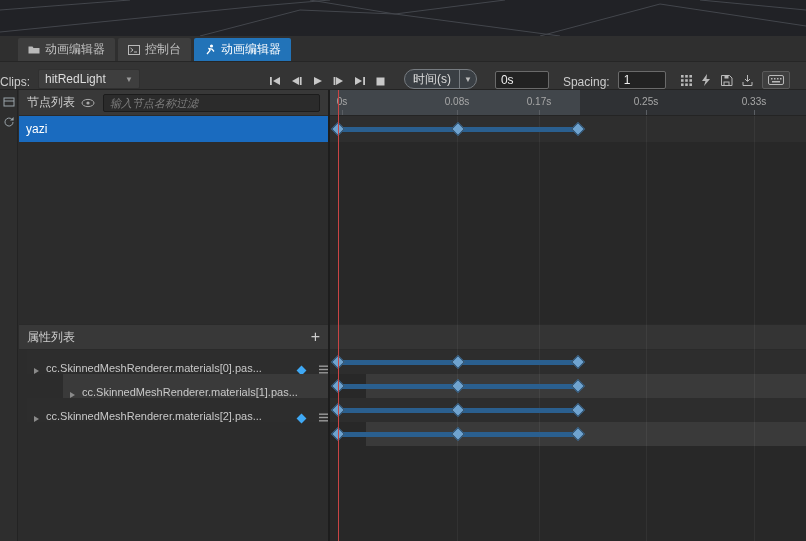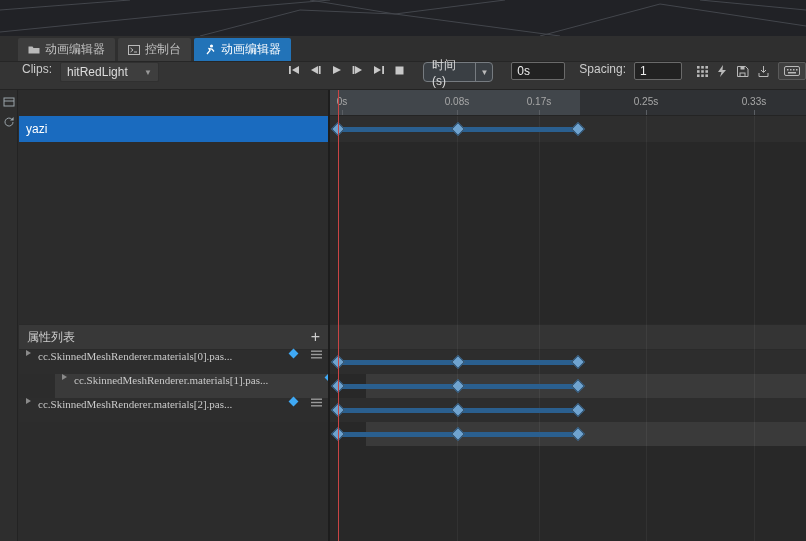--- a/index.html
+++ b/index.html
@@ -11,28 +11,28 @@
 
   
   .tabbar{position:absolute;left:0;top:36px;width:806px;height:26px;background:#2f2f2f;
           border-bottom:1px solid #262626;display:flex;align-items:flex-end;padding-left:18px;gap:3px;box-sizing:border-box;}
   .tab{height:23px;display:flex;align-items:center;gap:5px;padding:0 10px;background:#3d3d3d;color:#c2c2c2;
        font-size:12px;border-radius:2px 2px 0 0;cursor:default;white-space:nowrap;}
   .tab.active{background:var(--accent,#2273b8);color:#fff;justify-content:center;}
 
   
   .toolbar{position:absolute;left:0;top:62px;width:806px;height:28px;background:#343434;border-bottom:1px solid #232323;
-           display:flex;align-items:flex-start;padding-left:22px;box-sizing:border-box;font-size:12px;color:#cccccc;}
+           display:flex;align-items:flex-end;box-sizing:border-box;font-size:12px;color:#cccccc;}
   .dropdown{background:#3e3e3e;border:1px solid #303030;border-radius:2px;height:18px;display:flex;align-items:center;
             justify-content:space-between;padding:0 6px;color:#ddd;}
   .clip-dd{margin-left:8px;width:88px;}
   .caret{font-size:8px;color:#999;margin-left:6px;}
   .playback{margin-left:126px;display:flex;align-items:center;gap:2px;}
   .pb-btn{background:transparent;border:none;padding:2px 3px;line-height:0;cursor:default;}
-  .time-dd{margin-left:14px;display:flex;align-items:stretch;border:1px solid #767b80;background:#3a3f44;height:18px;border-radius:4px;}
+  .time-dd{margin-left:14px;display:flex;align-items:stretch;border:1px solid #767b80;background:#3a3f44;height:18px;border-radius:10px;}
   .td-label{padding:0 8px;display:flex;align-items:center;color:#ddd;}
   .td-caret{border-left:1px solid #767b80;padding:0 4px;font-size:8px;color:#bbb;display:flex;align-items:center;}
   .tb-input{background:#222;border:1px solid #6a6a6a;color:#eee;height:18px;border-radius:2px;padding:0 5px;
             font-size:12px;box-sizing:border-box;font-family:inherit;}
   .time-input{margin-left:18px;width:54px;}
   .spacing-lbl{margin-left:14px;}
   .spacing-input{margin-left:8px;width:48px;}
   .tb-icons{margin-left:14px;display:flex;align-items:center;gap:8px;}
   .tb-icons span{line-height:0;}
   .kb-btn{background:#3f3f3f;border:1px solid #5a5a5a;border-radius:2px;padding:3px 5px;line-height:0;cursor:default;}
@@ -50,21 +50,21 @@
   .prop-header{top:234px;border-top:1px solid #2a2a2a;}
   .ph-title{font-size:12px;color:#cccccc;white-space:nowrap;}
   .eye{margin-left:6px;line-height:0;}
   .filter-input{flex:1;margin-left:8px;height:18px;background:#2b2b2b;border:1px solid #1c1c1c;border-radius:2px;
                 color:#ddd;font-size:11px;font-style:italic;padding:0 6px;box-sizing:border-box;font-family:inherit;min-width:0;}
   .filter-input::placeholder{color:#7d7d7d;font-style:italic;}
   .plus{margin-left:auto;color:#cccccc;font-size:16px;line-height:16px;cursor:default;}
   .node-row{position:absolute;left:0;top:26px;width:100%;height:26px;line-height:26px;color:#fff;font-size:12px;
             padding-left:7px;box-sizing:border-box;}
   .node-row.selected{background:var(--selection,#1a6bbf);}
-  .prop-row{position:absolute;left:0;width:100%;height:24px;display:flex;align-items:flex-start;padding-left:7px;box-sizing:border-box;font-family:Liberation Serif, serif;}
+  .prop-row{position:absolute;left:8px;width:100%;height:24px;display:flex;align-items:flex-end;padding-left:7px;box-sizing:border-box;}
   .r-dark{background:#2d2d2d;}
   .r-light{background:#3a3a3a;margin-left:36px;}
   .disc{width:0;height:0;border-left:5px solid #8a8a8a;border-top:3.5px solid transparent;border-bottom:3.5px solid transparent;
         margin-right:7px;flex:none;}
   .prop-label{font-size:11px;color:#c9c9c9;flex:1;overflow:hidden;white-space:nowrap;}
   .prop-diamond{width:7px;height:7px;background:var(--prop-diamond,#3fa9f5);transform:rotate(45deg);flex:none;margin-right:14px;}
   .menu{flex:none;margin-right:6px;line-height:0;}
 
   
   .timeline-col{position:absolute;left:328px;top:90px;width:476px;height:451px;background:#282828;border-left:2px solid #1d1d1d;}
@@ -243,20 +243,30 @@
     </span>
     <span>
       <svg width="12" height="12" fill="none" stroke="#9aa4aa">
           <path d="M10 6 a4 4 0 1 1 -1.2 -2.8"></path>
           <polygon points="10.6,1 10.6,4.6 7,4.6" fill="#9aa4aa" stroke="none"></polygon>
         </svg>
     </span>
   </div>
 
   <div class="left-panel">
+    <div class="panel-header node-header">
+      <span class="ph-title">节点列表</span>
+      <span class="eye">
+        <svg width="14" height="10">
+            <ellipse cx="7" cy="5" rx="6" ry="3.6" fill="none" stroke="#aaa"></ellipse>
+            <circle cx="7" cy="5" r="1.6" fill="#aaa"></circle>
+          </svg>
+      </span>
+      <input class="filter-input" placeholder="输入节点名称过滤" style="">
+    </div>
 
     <div class="node-row selected">
       <span>yazi</span>
     </div>
 
     <div class="panel-header prop-header">
       <span class="ph-title">属性列表</span>
       <span class="plus">+</span>
     </div>
 

